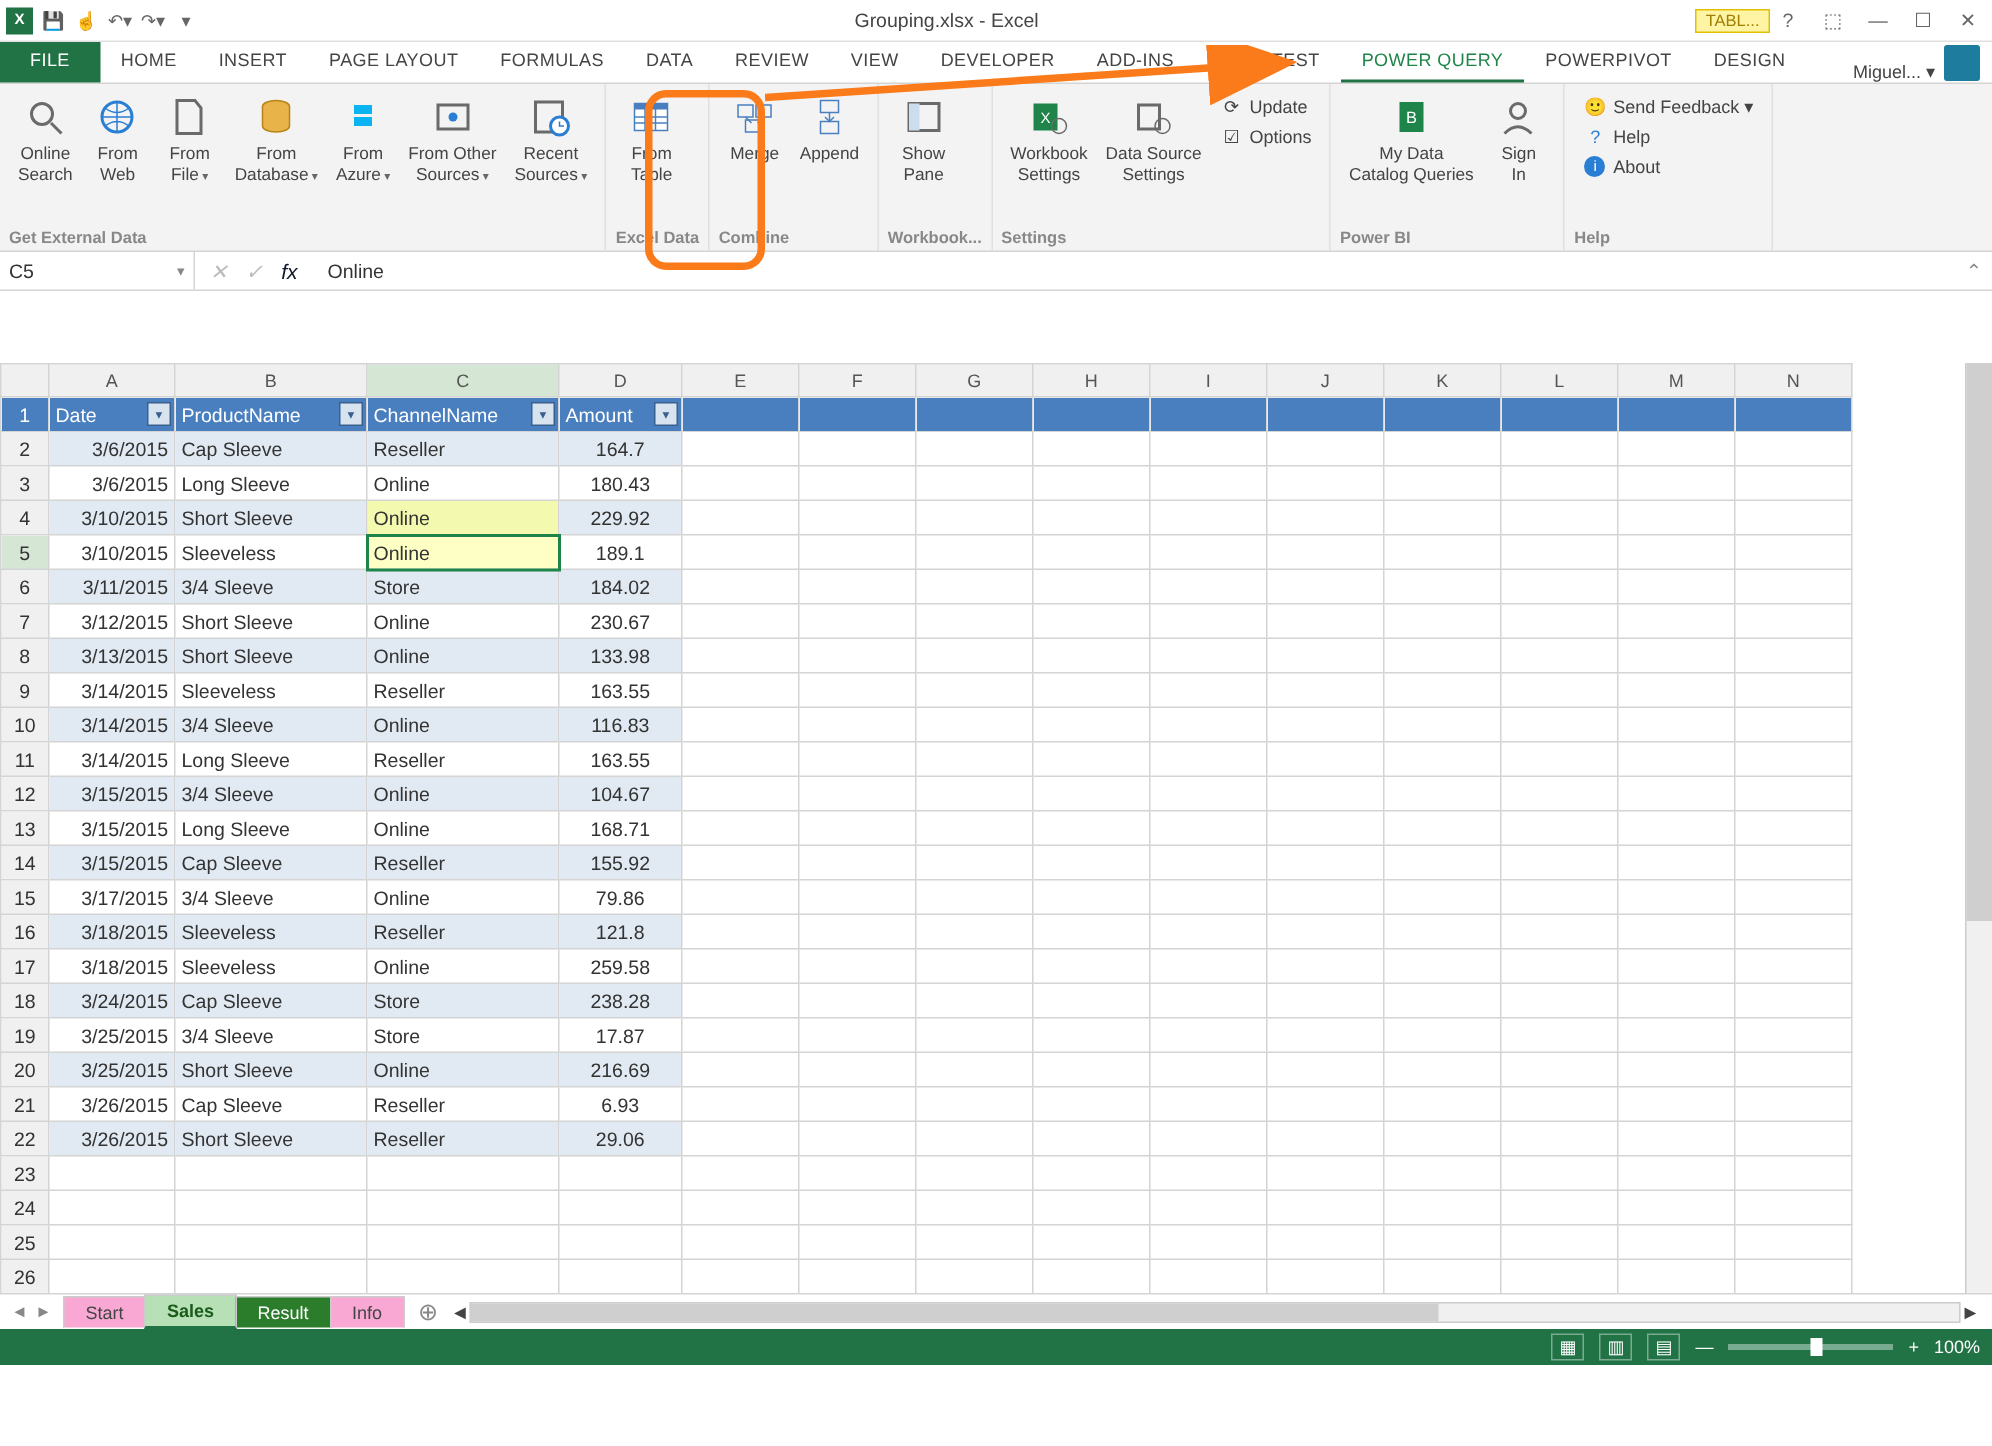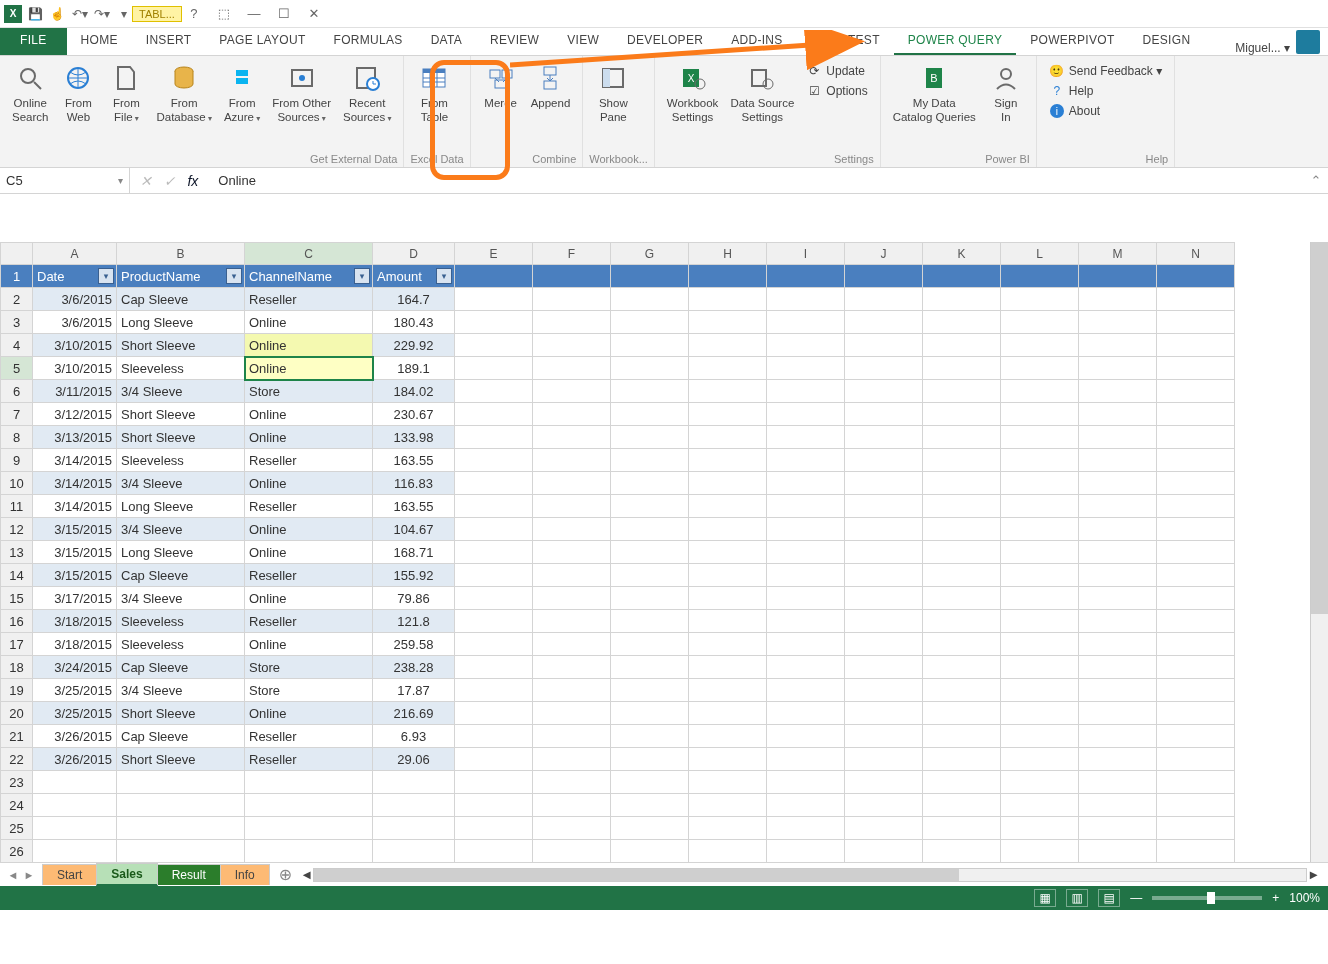--- a/index.html
+++ b/index.html
@@ -17,21 +17,21 @@
 .tab { padding:5px 14px 4px; font-size:12px; color:#444; cursor:pointer; letter-spacing:0.3px;}
 .tab.file { background:#217346; color:#fff; font-weight:normal; padding:5px 20px;}
 .tab.active { color:#1e8449; border-bottom:2px solid #217346; font-weight:normal;}
 .user-area { margin-left:auto; display:flex; align-items:center; gap:6px; padding:0 8px;}
 .user-name { font-size:12px; color:#444;margin-top:13px; }
 .user-avatar { width:24px; height:24px; background:#1e7c9e; border-radius:2px;}
 
 .ribbon { height:112px; background:#f3f3f3; display:flex; border-bottom:1px solid #d4d4d4; position:relative;}
 .rgroup { display:flex; flex-direction:column; border-right:1px solid #e0e0e0; padding:4px 6px 0; }
 .rgroup-items { display:flex; gap:0; flex:1;}
-.rgroup-label { text-align:right; font-size:11px; color:#888; padding:2px 0;}
+.rgroup-label { text-align:left; font-size:11px; color:#888; padding:2px 0;font-weight:bold;}
 .ritem { display:flex; flex-direction:column; align-items:center; padding:2px 6px; min-width:48px; cursor:pointer;}
 .ritem-icon { width:32px; height:32px; margin-bottom:2px; display:flex; align-items:center; justify-content:center;}
 .ritem-label { font-size:11.5px; color:#444; text-align:center; line-height:14px; white-space:pre;}
 .ritem-drop::after { content:" ▾"; font-size:8px; color:#666;}
 .vstack { display:flex; flex-direction:column; gap:2px; padding:2px 4px;}
 .vitem { display:flex; align-items:center; gap:4px; font-size:12px; color:#444; padding:1px 2px;}
 .vitem .smicon { width:16px; height:16px; display:inline-flex;align-items:center;justify-content:center; font-size:12px;}
 
 
 .highlight-ring { position:absolute; border:5px solid #fb7b1a; border-radius:14px; pointer-events:none;}
@@ -70,21 +70,21 @@
 .date { text-align:right;}
 
 .active-cell { outline:2px solid #1e8449; outline-offset:-1px; background:#feffc4 !important;}
 .grid-scroll { overflow:hidden; height:620px;}
 
 
 .sheet-bar { height:24px; display:flex; align-items:center; background:#fff; border-top:1px solid #d4d4d4;}
 .sheet-nav { display:flex; gap:2px; padding:0 6px; color:#888;}
 .sheet-nav span { width:14px; text-align:center; font-size:11px;}
 .sheet-tabs { display:flex; align-items:center;}
-.sheet-tab { padding:3px 14px; border:1px solid #ccc; border-bottom:none; background:#fdba74; font-size:12px; color:#444; margin-right:-1px;}
+.sheet-tab { padding:3px 14px; border:1px solid #ccc; border-bottom:none; background:#f9a8d4; font-size:12px; color:#444; margin-right:-1px;}
 .sheet-tab.active { background:#fff; border-bottom:2px solid #217346; color:#217346; font-weight:bold;}
 .sheet-tab.green { background:#b7e0b7; color:#1a5a1a;}
 .sheet-tab.darkgreen { background:#2b7d2b; color:#fff;}
 .add-sheet { margin-left:10px; color:#888; font-size:16px;}
 .hscroll { flex:1; margin:0 8px; display:flex; align-items:center;}
 .hscroll .track { flex:1; height:14px; background:#f0f0f0; border:1px solid #ccc; position:relative;}
 .hscroll .thumb { position:absolute; left:0; width:65%; height:100%; background:#cfcfcf;}
 .vscroll { position:absolute; right:0; top:0; width:18px; height:620px; background:#f0f0f0; border-left:1px solid #ccc;}
 .vscroll .thumb { position:absolute; top:0; width:100%; height:60%; background:#cfcfcf;}
 
@@ -103,20 +103,21 @@
 
 <div class="titlebar">
   <div class="qat">
     <span class="excel-icon">X</span>
     <span class="qat-icon">💾</span>
     <span class="qat-icon">☝</span>
     <span class="qat-icon">↶▾</span>
     <span class="qat-icon">↷▾</span>
     <span class="qat-icon">▾</span>
   </div>
+  <div class="title-center">Grouping.xlsx - Excel</div>
   <span class="tabletools">TABL...</span>
   <div class="titlebar-right">
     <span class="tb-btn">?</span>
     <span class="tb-btn">⬚</span>
     <span class="tb-btn">—</span>
     <span class="tb-btn">☐</span>
     <span class="tb-btn">✕</span>
   </div>
 </div>
 

